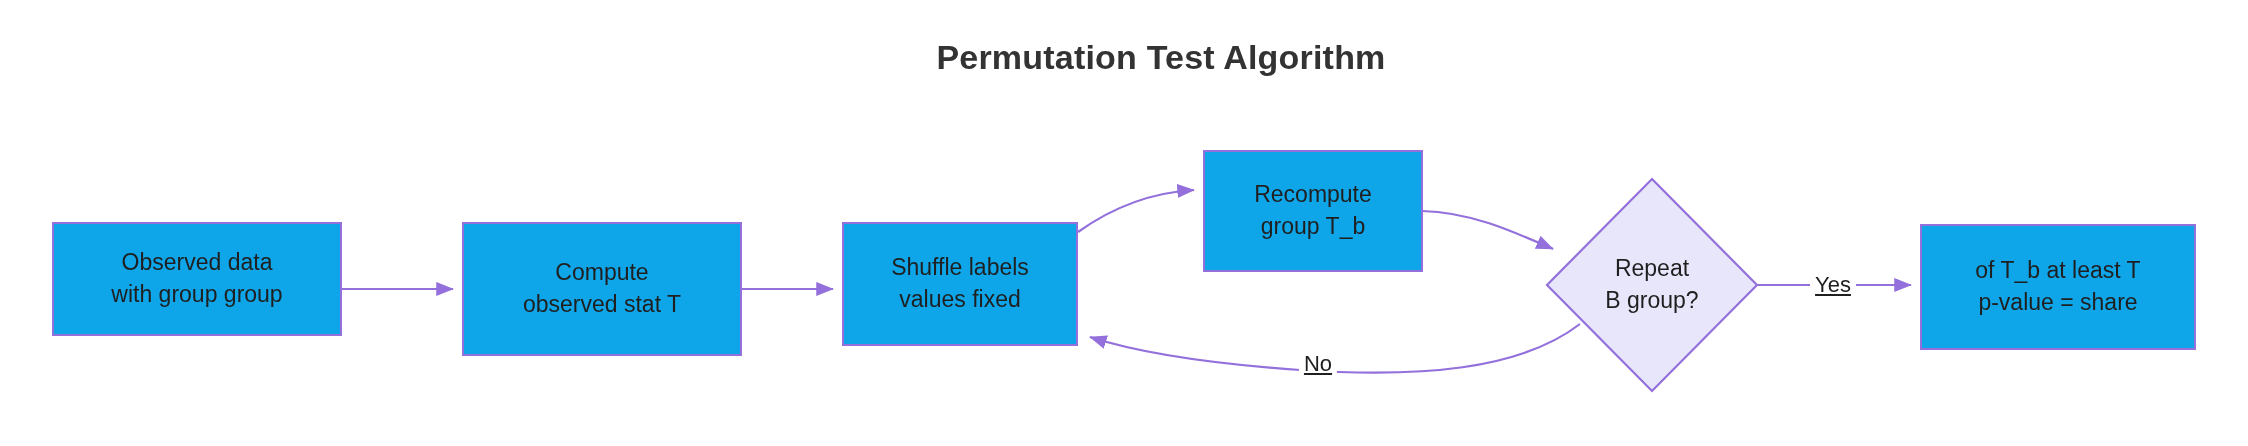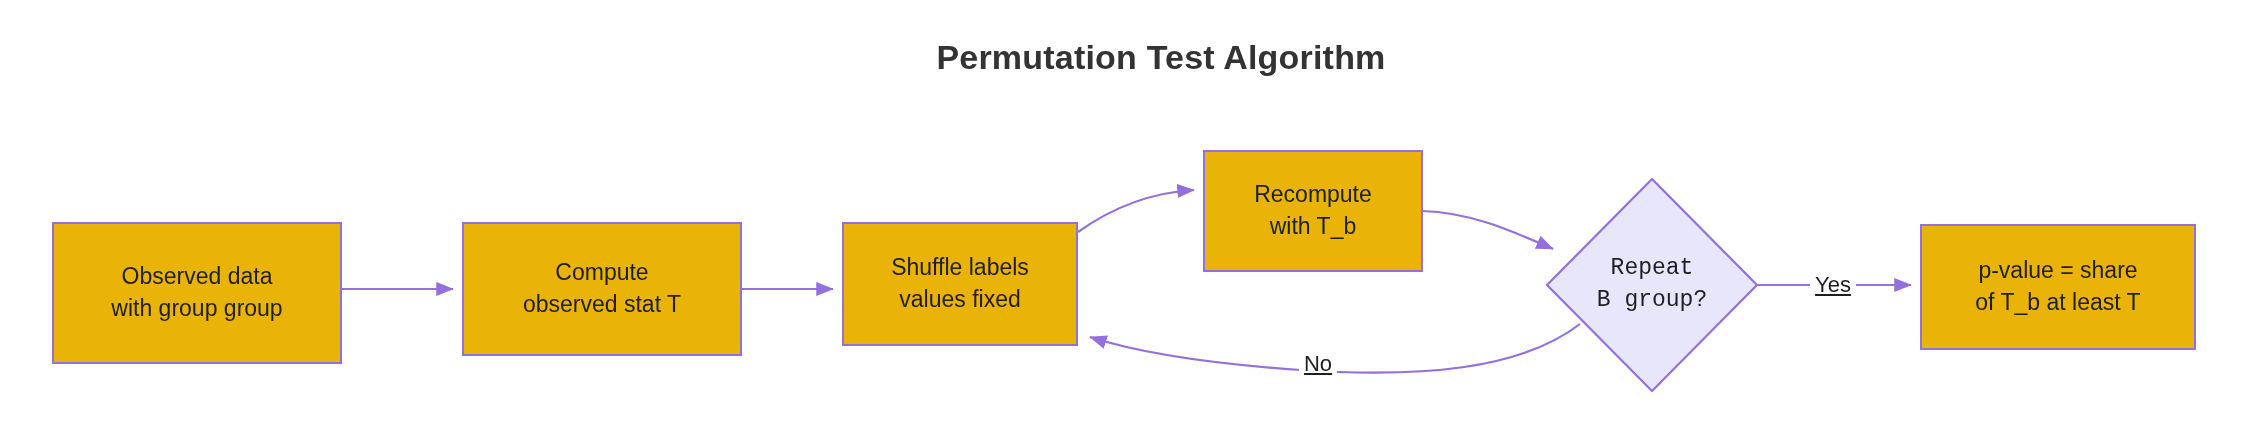--- a/index.html
+++ b/index.html
@@ -40,21 +40,21 @@
     left: 0;
     top: 0;
     width: 2248px;
     height: 446px;
     overflow: visible;
   }
 
   .node {
     position: absolute;
     box-sizing: border-box;
-    background: #eab308;
+    background: #0ea5e9;
     border: 2px solid #9370db;
     display: flex;
     flex-direction: column;
     align-items: center;
     justify-content: center;
     color: #1f1f1f;
     font-size: 23px;
     line-height: 1.38;
     text-align: center;
   }
@@ -118,52 +118,52 @@
 
     <path d="M1078,232 C1120,202 1160,192 1194,190" stroke="#9370db" stroke-width="2.2" fill="none" marker-end="url(#arrowhead)"></path>
 
     <path d="M1422,211 C1470,212 1512,231 1553,249" stroke="#9370db" stroke-width="2.2" fill="none" marker-end="url(#arrowhead)"></path>
 
     <line x1="1652" y1="285" x2="1911" y2="285" stroke="#9370db" stroke-width="2.2" fill="none" marker-end="url(#arrowhead)"></line>
 
     <path d="M1580,324 C1520,370 1420,378 1300,370 C1200,363 1130,350 1090,337" stroke="#9370db" stroke-width="2.2" fill="none" marker-end="url(#arrowhead)"></path>
   </svg>
 
-  <div class="node" style="left:52px; top:222px; width:290px; height:142px;">
+  <div class="node" style="left:52px; top:222px; width:290px; height:114px;">
     <span class="line">Observed data</span>
     <span class="line">with group group</span>
   </div>
 
   <div class="node" style="left:462px; top:222px; width:280px; height:134px;">
     <span class="line">Compute</span>
     <span class="line">observed stat T</span>
   </div>
 
   <div class="node" style="left:842px; top:222px; width:236px; height:124px;">
     <span class="line">Shuffle labels</span>
     <span class="line">values fixed</span>
   </div>
 
   <div class="node" style="left:1203px; top:150px; width:220px; height:122px;">
     <span class="line">Recompute</span>
-    <span class="line">with T_b</span>
+    <span class="line">group T_b</span>
   </div>
 
-  <div class="decision" style="left:1545px; top:177px; width:214px; height:216px;font-family:Liberation Mono, monospace;">
+  <div class="decision" style="left:1545px; top:177px; width:214px; height:216px;">
     <svg class="diamond-shape" viewBox="0 0 214 216" preserveAspectRatio="none">
       <polygon points="107,2 212,108 107,214 2,108" fill="#e8e6fb" stroke="#9370db" stroke-width="2.2"></polygon>
     </svg>
     <div class="decision-text">
       <span class="line">Repeat</span>
       <span class="line">B group?</span>
     </div>
   </div>
 
   <div class="node" style="left:1920px; top:224px; width:276px; height:126px;">
+    <span class="line">of T_b at least T</span>
     <span class="line">p-value = share</span>
-    <span class="line">of T_b at least T</span>
   </div>
 
   <div class="edge-label" style="left:1833px; top:285px;">Yes</div>
 
   <div class="edge-label" style="left:1318px; top:364px;">No</div>
 
 </div>
 
 </body></html>

